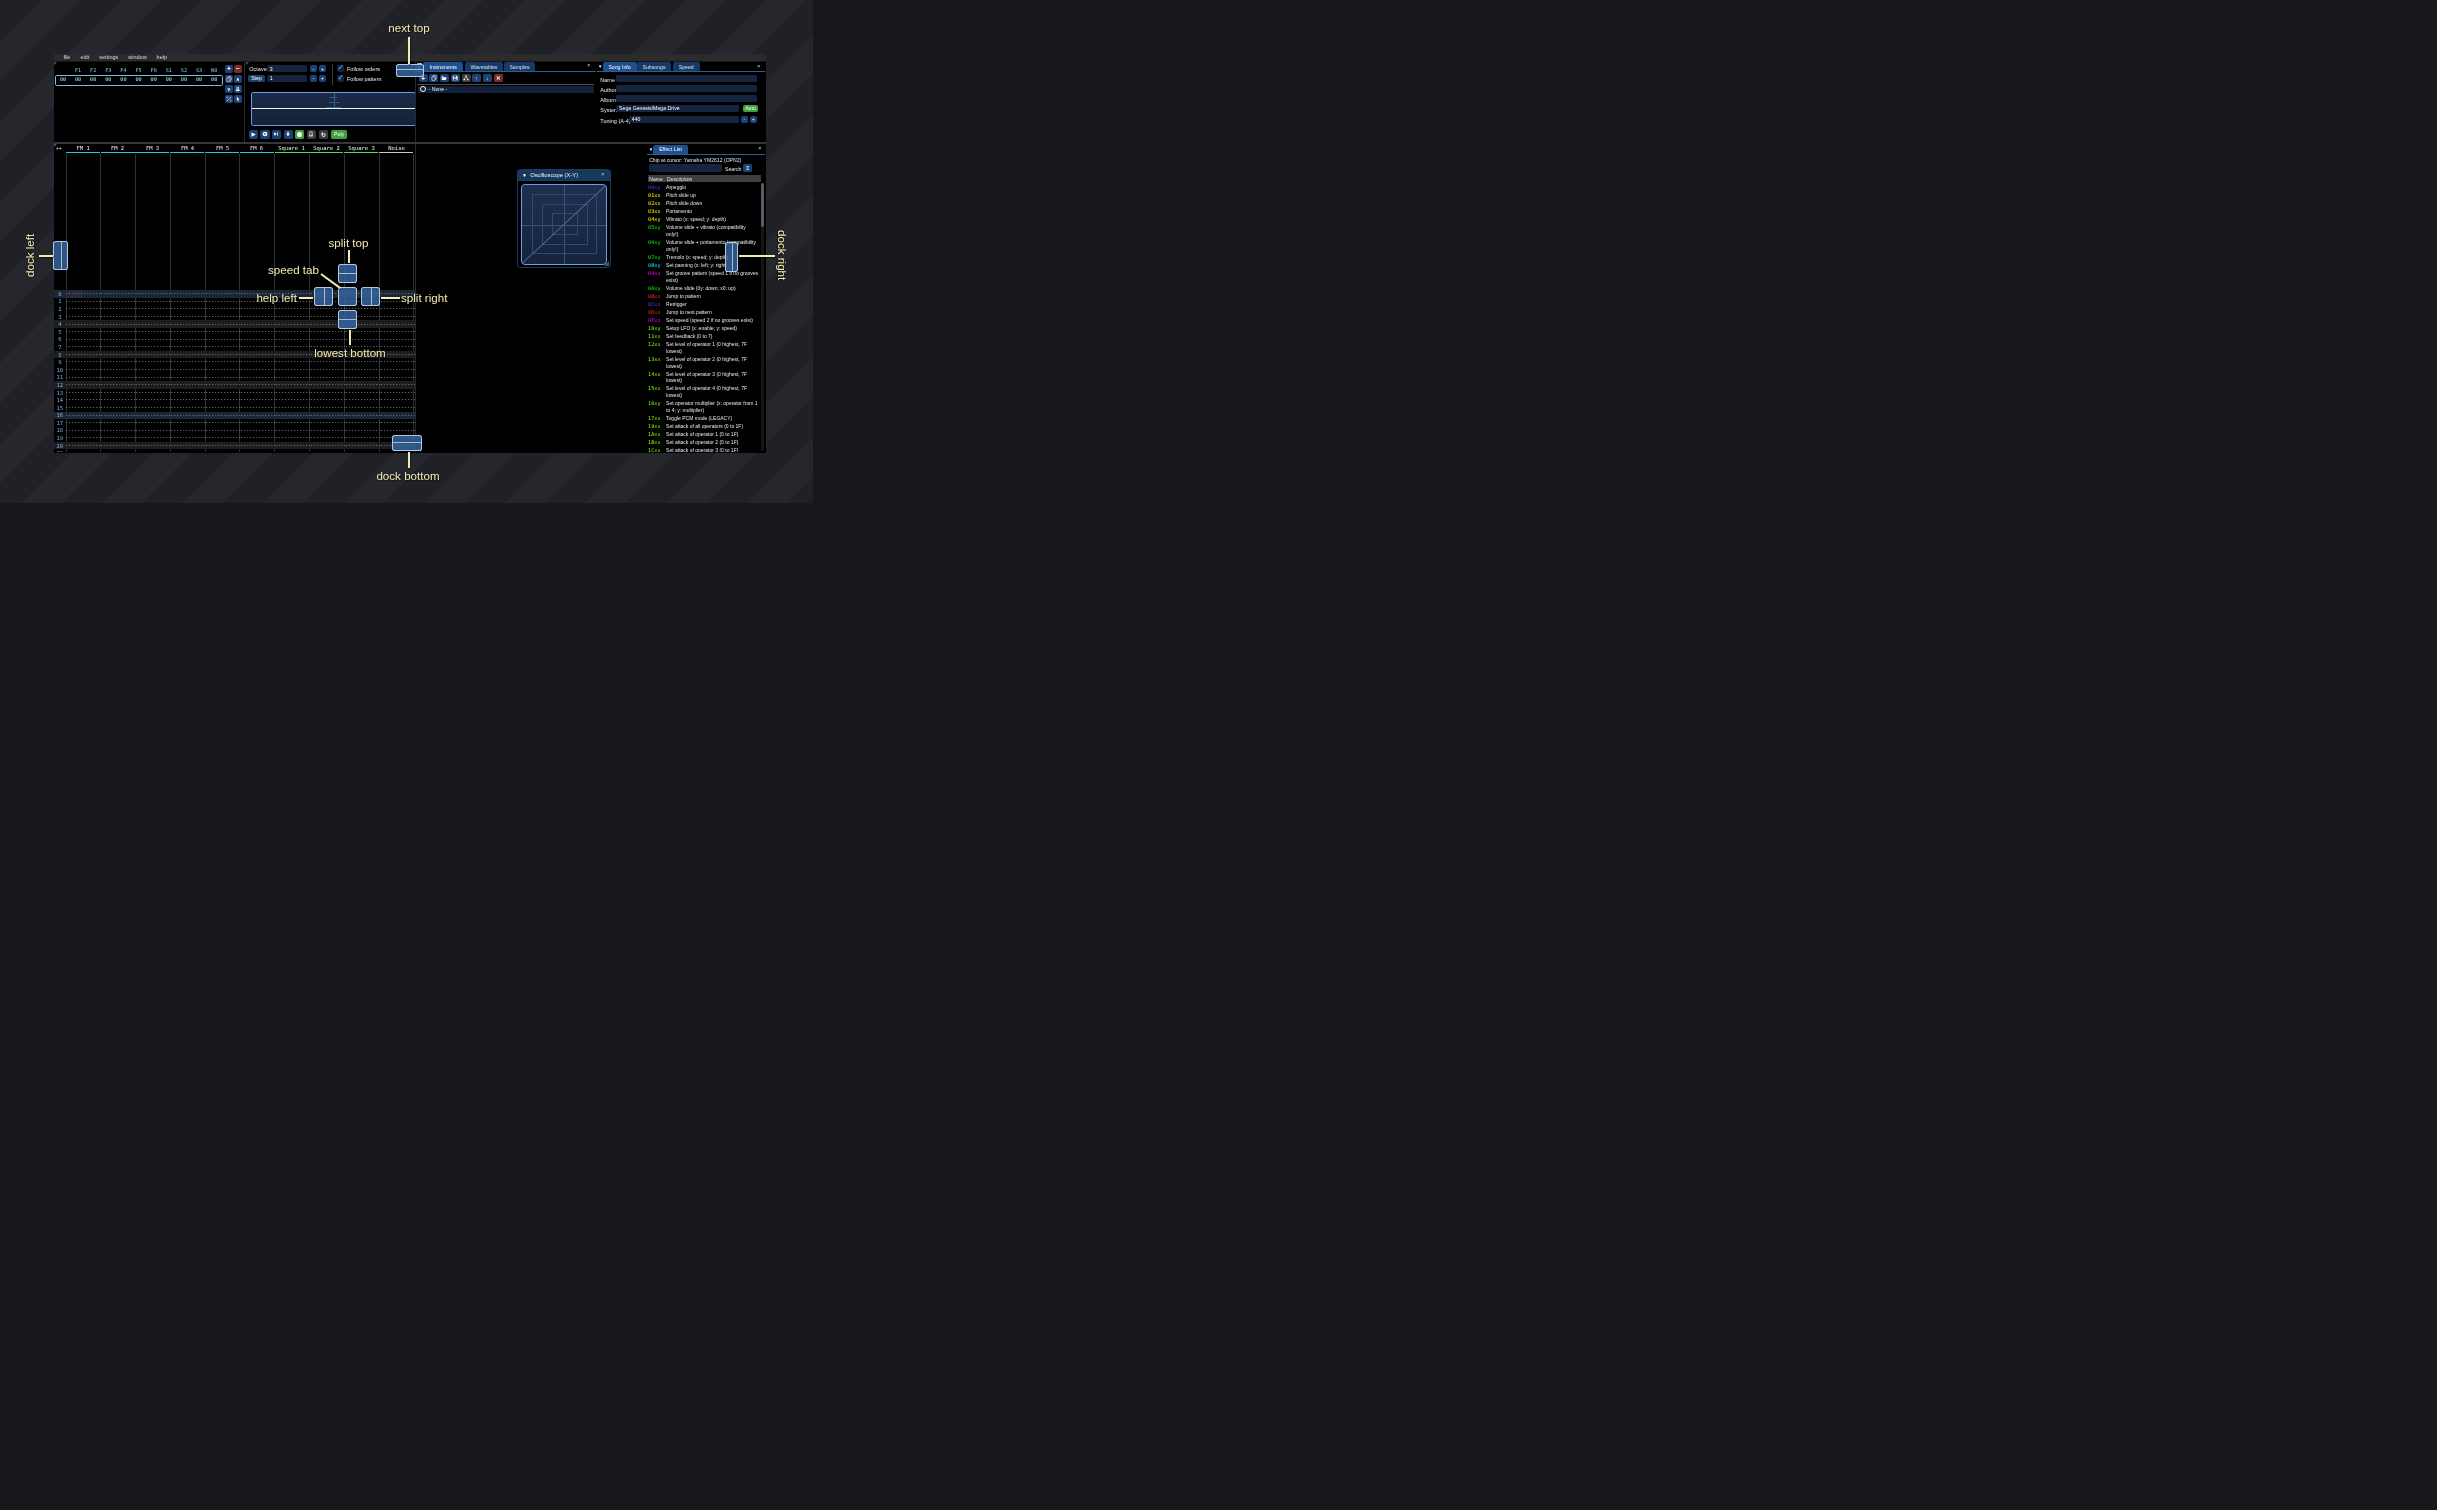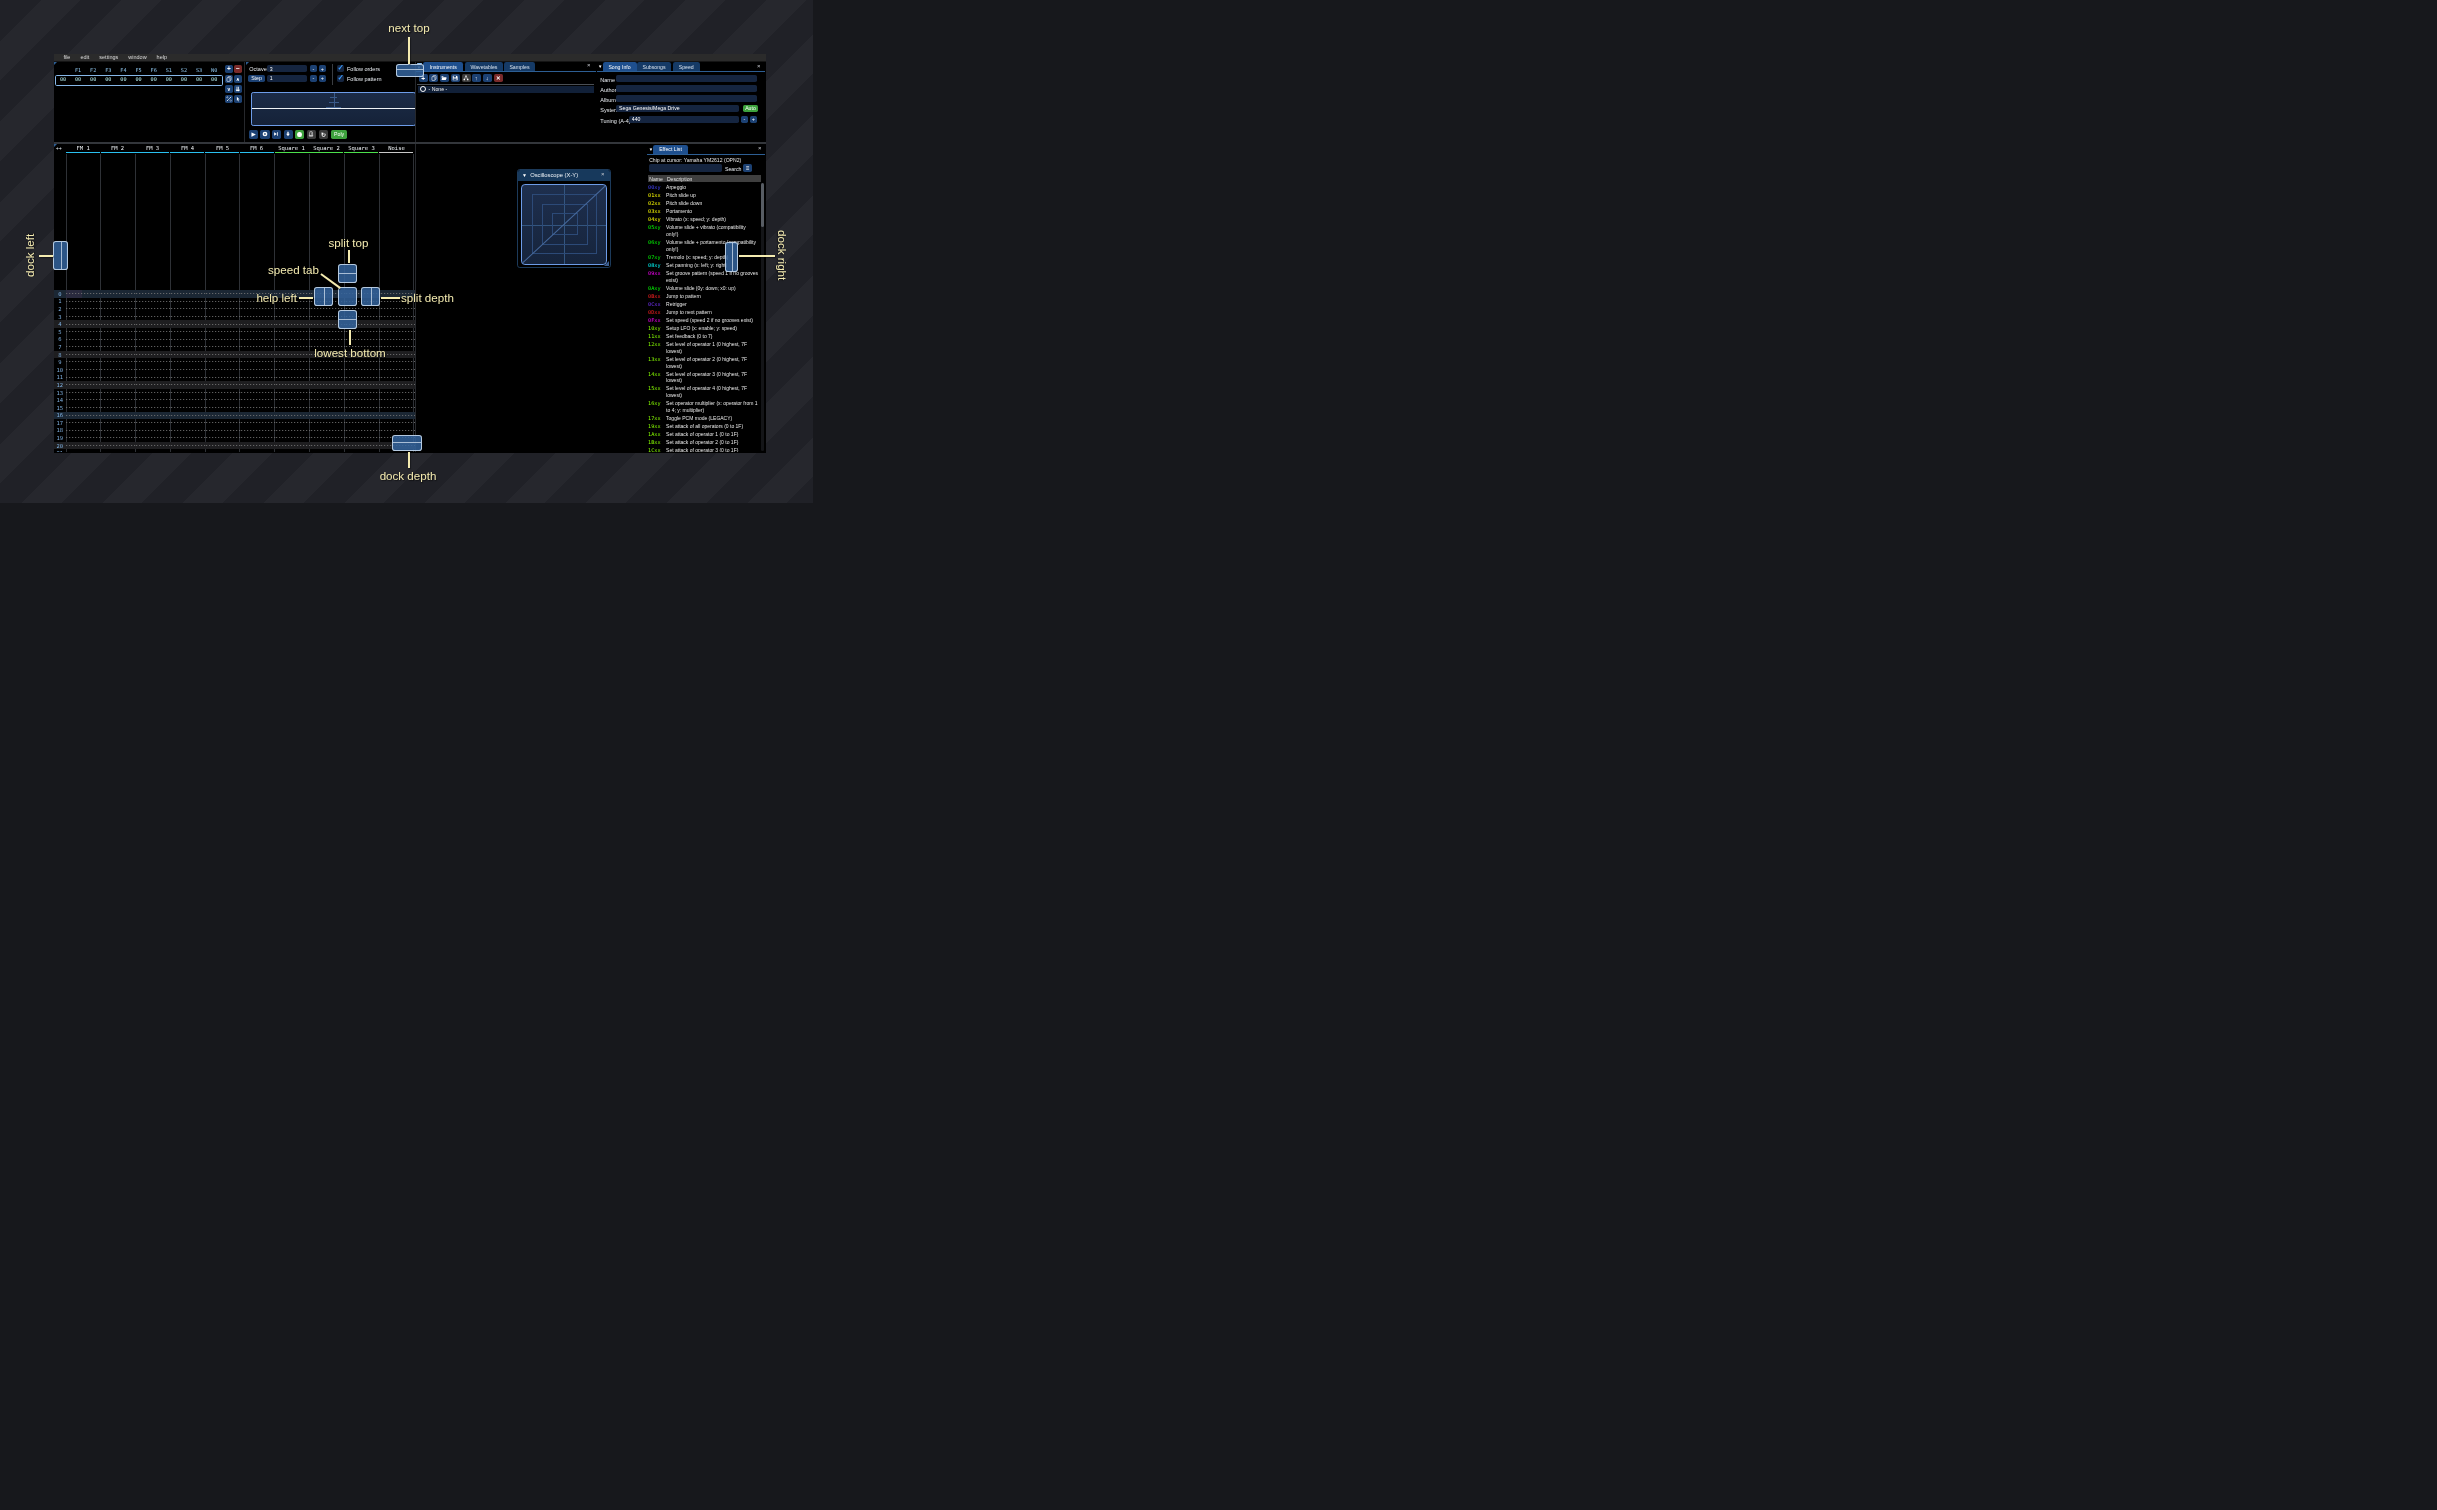--- a/index.html
+++ b/index.html
@@ -803,27 +803,27 @@
 
   <div class="note" style="left:309px;top:236px;width:79px;text-align:center;">split top</div>
   <div class="nline" style="left:348px;top:250px;width:1.8px;height:13.2px;"></div>
 
   <div class="note" style="left:254px;top:263px;width:65px;text-align:right;">speed tab</div>
   <div class="nline" style="left:321px;top:273px;width:24px;height:1.8px;transform:rotate(36deg);transform-origin:left center;"></div>
 
   <div class="note" style="left:232px;top:291px;width:65px;text-align:right;">help left</div>
   <div class="nline" style="left:299px;top:297px;width:14.4px;height:1.8px;"></div>
 
-  <div class="note" style="left:401px;top:291px;">split depth</div>
+  <div class="note" style="left:401px;top:291px;">split right</div>
   <div class="nline" style="left:381px;top:297px;width:19.3px;height:1.8px;"></div>
 
   <div class="note" style="left:304px;top:346px;width:92px;text-align:center;">lowest bottom</div>
   <div class="nline" style="left:349px;top:330px;width:1.8px;height:15px;"></div>
 
-  <div class="note" style="left:364px;top:469px;width:88px;text-align:center;">dock depth</div>
+  <div class="note" style="left:364px;top:469px;width:88px;text-align:center;">dock bottom</div>
   <div class="nline" style="left:408px;top:452px;width:1.8px;height:16px;"></div>
 
   <div class="note vert up" style="left:22.6px;top:217px;height:77px;text-align:center;">dock left</div>
   <div class="nline" style="left:39px;top:255px;width:14.4px;height:1.8px;"></div>
 
   <div class="note vert" style="left:776px;top:217px;height:77px;text-align:center;">dock right</div>
   <div class="nline" style="left:739px;top:255px;width:36px;height:1.8px;"></div>
 
 </div>
 

